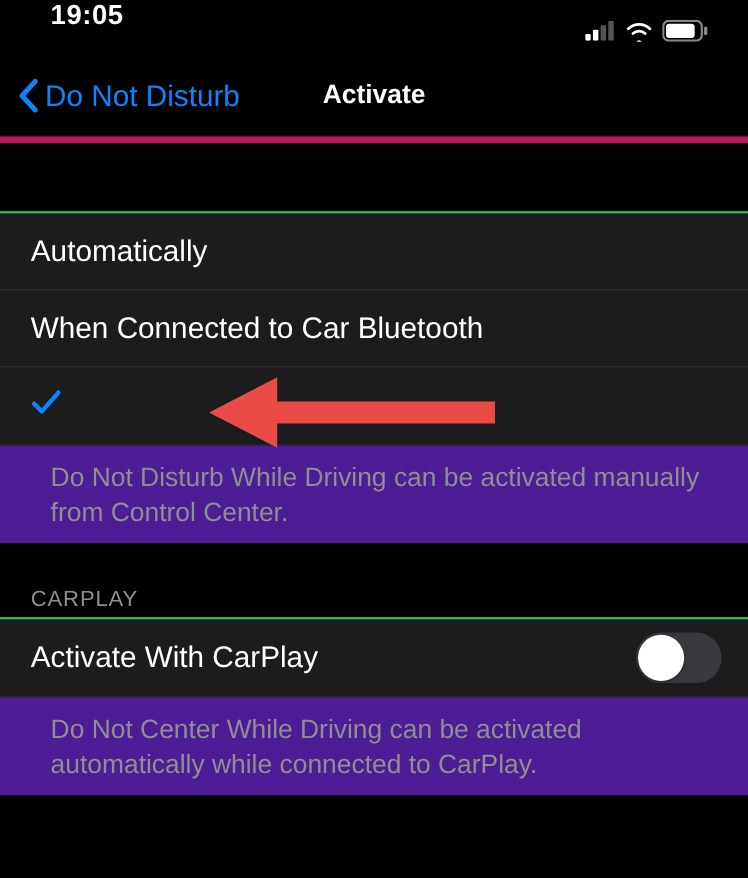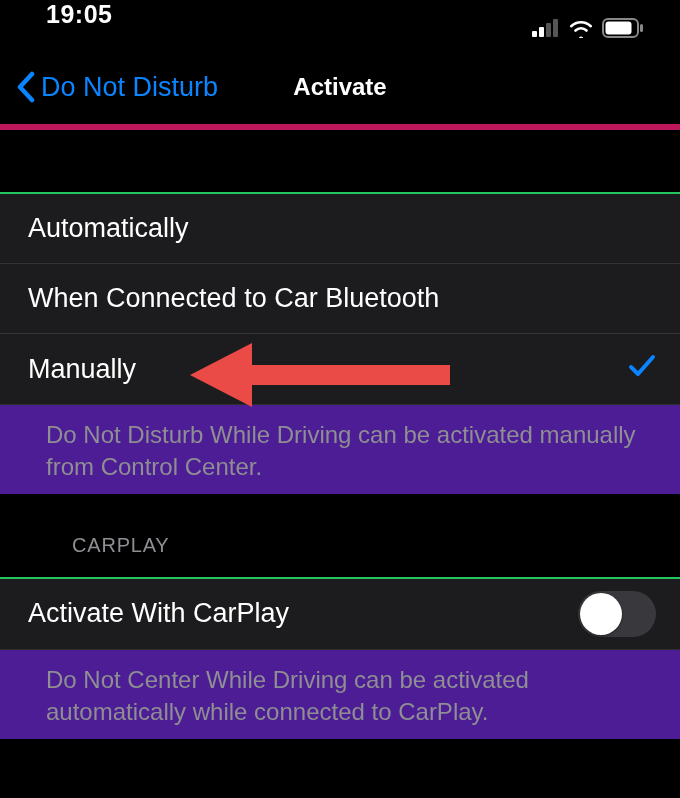--- a/index.html
+++ b/index.html
@@ -107,26 +107,25 @@
     .footer-text {
       padding: 14px 28px 10px 46px;
       font-size: 24px;
       line-height: 1.35;
       color: #8e8e93;
       background: #4c1d95;
     }
 
     
     .section-header {
-      padding: 40px 28px 20px 28px;
+      padding: 40px 28px 4px 28px;
       font-size: 20px;
       letter-spacing: 0.8px;
       color: #8e8e93;
       background: #000;
-      margin-left: 44px;
     }
 
     
     .toggle {
       width: 78px;
       height: 46px;
       border-radius: 23px;
       background: #39393d;
       position: relative;
       flex-shrink: 0;
@@ -195,21 +194,20 @@
 <div class="spacer"></div>
 
 <div class="group">
   <div class="row">
     <span class="row-label">Automatically</span>
   </div>
   <div class="row">
     <span class="row-label">When Connected to Car Bluetooth</span>
   </div>
   <div class="row">
-    <span class="row-label">Manually</span>
     <span class="checkmark">
       <svg width="28" height="26" viewBox="0 0 28 26">
         <polyline points="3,14 10,21 25,4" stroke="#0a84ff" stroke-width="4" fill="none" stroke-linecap="round" stroke-linejoin="round"></polyline>
       </svg>
     </span>
   </div>
 </div>
 
 <div class="footer-text">Do Not Disturb While Driving can be activated manually from Control Center.</div>
 

